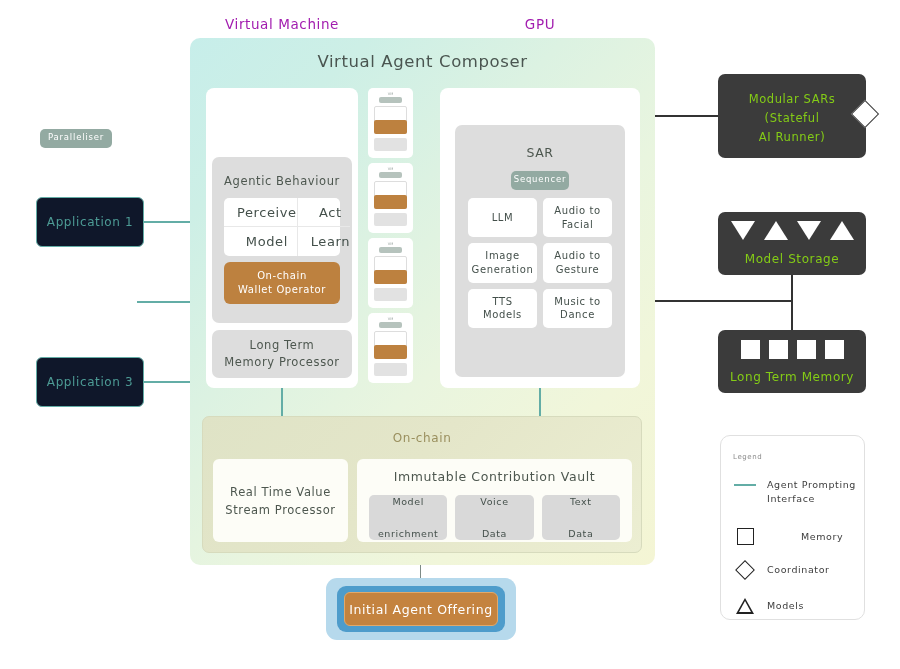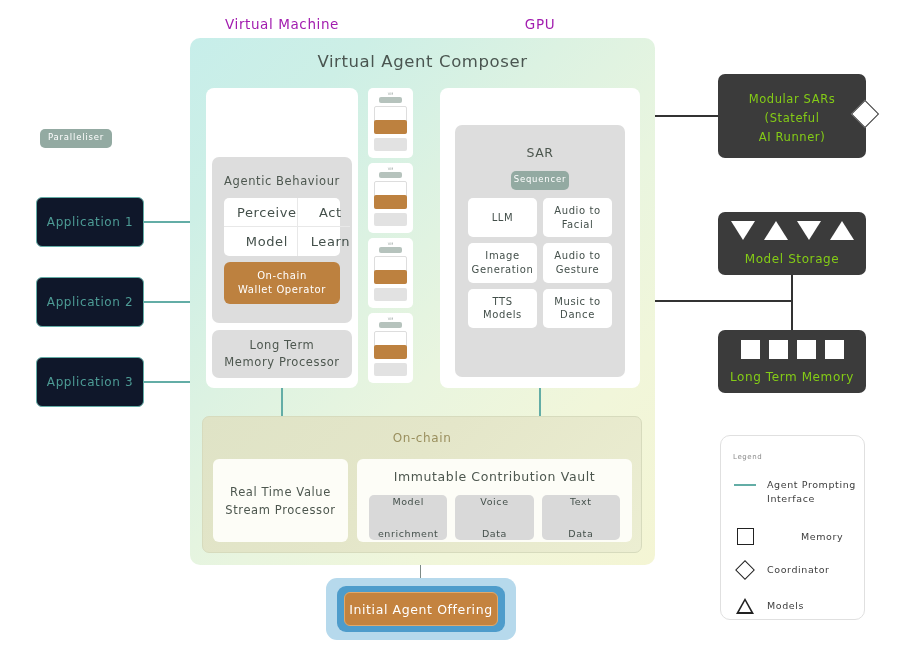--- a/index.html
+++ b/index.html
@@ -377,21 +377,20 @@
       <span class="txt">Voice</span>
       <span class="txt">Data</span>
     </div>
     <div class="vcell">
       <span class="txt">Text</span>
       <span class="txt">Data</span>
     </div>
   </div>
 
   <div class="app-box txt" id="app1">Application 1</div>
-  <div class="app-box txt" id="app2">Application 2</div>
   <div class="app-box txt" id="app3">Application 3</div>
 
   <div class="dark-box" id="sars-box">
     <div id="sars-text" class="txt">
       <div>Modular SARs</div>
       <div>(Stateful</div>
       <div>AI Runner)</div>
     </div>
   </div>
   <div id="sars-diamond"></div>

